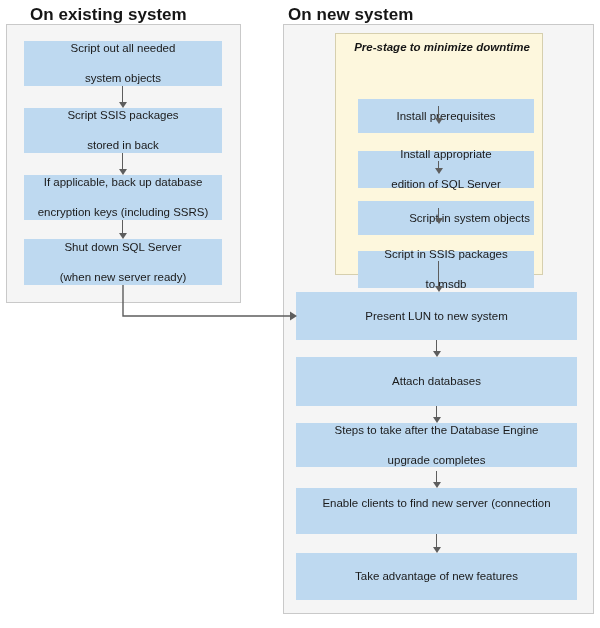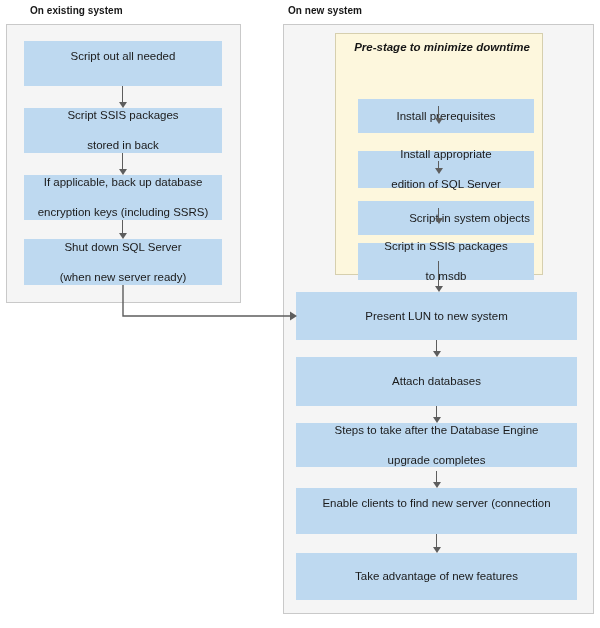--- a/index.html
+++ b/index.html
@@ -11,21 +11,21 @@
     width: 600px;
     height: 628px;
     position: relative;
     font-family: "Liberation Sans", sans-serif;
     color: #1a1a1a;
     overflow: hidden;
   }
 
   .panel-title {
     position: absolute;
-    font-size: 10px;
+    font-size: 17px;
     font-weight: bold;
     color: #161616;
     letter-spacing: 0.05px;
     white-space: nowrap;
   }
 
   .panel {
     position: absolute;
     background: #f5f5f5;
     border: 1px solid #c9c9c9;
@@ -94,21 +94,21 @@
   #node-l0 { top: 41px; }
   #node-l1 { top: 108px; }
   #node-l2 { top: 175px; }
   #node-l3 { top: 239px; height: 46px; }
 
   
   .pn { left: 358px; width: 176px; height: 34px; margin-top: 27px; }
   #node-p0 { top: 72px; }
   #node-p1 { top: 124px; height: 37px; }
   #node-p2 { top: 174px; text-align: right; }
-  #node-p3 { top: 216px; height: 37px; }
+  #node-p3 { top: 224px; height: 37px; }
 
   
   .rn { left: 296px; width: 281px; }
   #node-r0 { top: 292px; height: 48px; }
   #node-r1 { top: 357px; height: 49px; }
   #node-r2 { top: 423px; height: 44px; }
   #node-r3 { top: 488px; height: 46px; }
   #node-r4 { top: 553px; height: 47px; }
 
   
@@ -196,20 +196,21 @@
 <div class="panel" id="panel-existing"></div>
 
 <div class="panel" id="panel-new"></div>
 
 <div class="prestage"></div>
 <div class="prestage-title">Pre-stage to minimize downtime</div>
 
 <div class="node ln" id="node-l0">
   <span>
     <span>Script out all needed</span><br>
+    <span>system objects</span>
   </span>
 </div>
 <div class="node ln" id="node-l1">
   <span>
     <span>Script SSIS packages</span><br>
     <span>stored in back</span>
   </span>
 </div>
 <div class="node ln" id="node-l2">
   <span>

